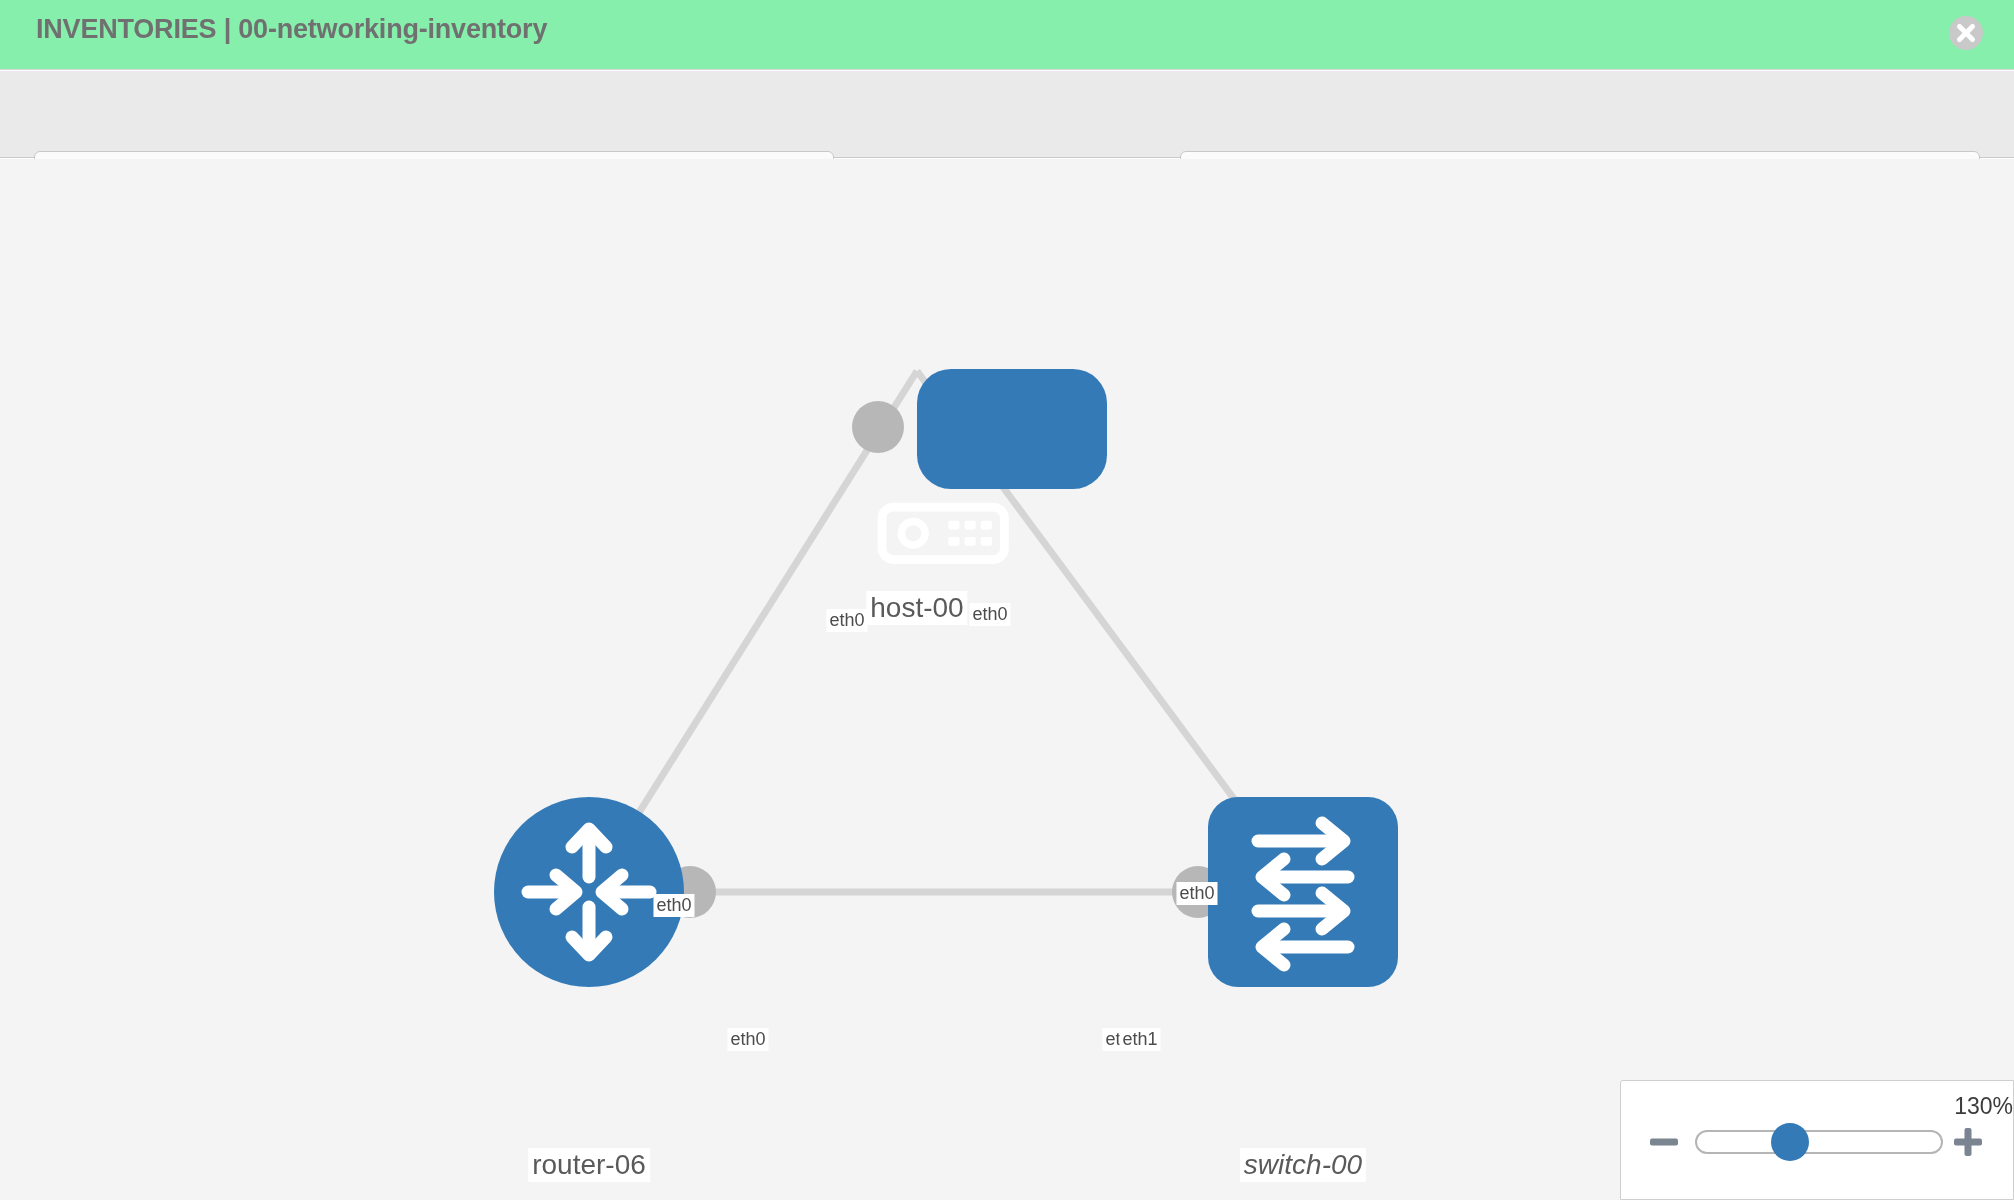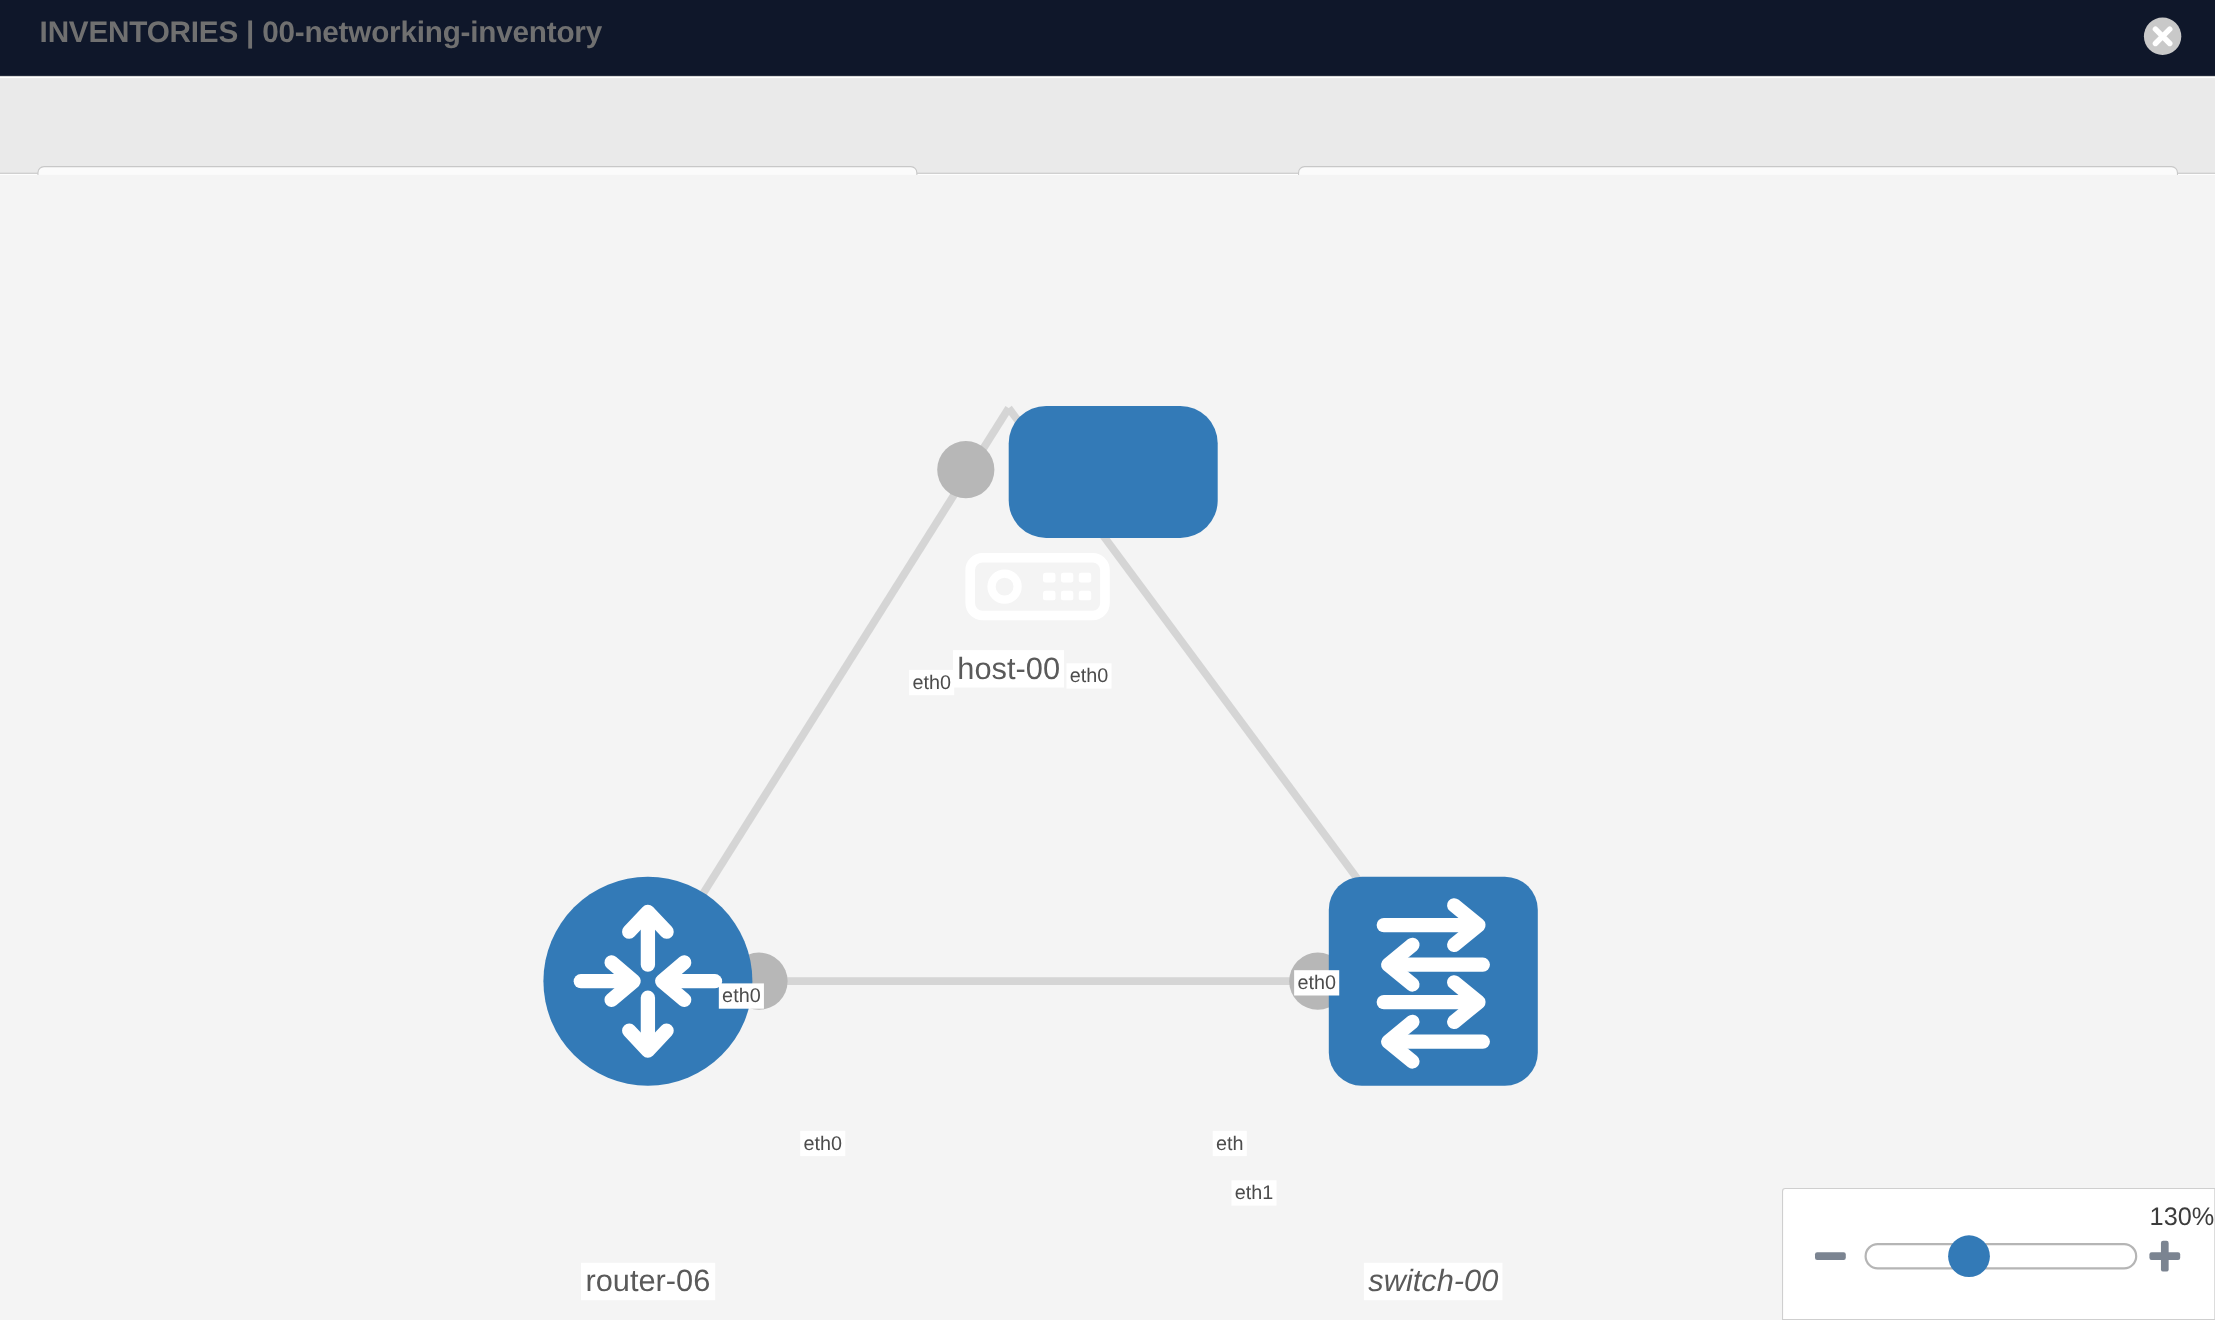--- a/index.html
+++ b/index.html
@@ -17,21 +17,21 @@
     width: 2014px;
     height: 1200px;
     background: #ffffff;
   }
 
   
   .header {
     position: absolute;
     left: 0; top: 0;
     width: 2014px; height: 70px;
-    background: #0f172a;
+    background: #86efac;
     border-bottom: 1px solid #d7d7d7;
   }
   .header-title {
     position: absolute;
     left: 36px; top: 14px;
     font-size: 27px;
     font-weight: bold;
     color: #707070;
     letter-spacing: -0.2px;
     white-space: nowrap;
@@ -283,21 +283,21 @@
     <div class="node-label" style="left:917px; top:432px;text-align:center;">host-00</div>
     <div class="node-label" style="left:589px; top:989px;">router-06</div>
     <div class="node-label" style="left:1303px; top:989px;font-style:italic;">switch-00</div>
 
     <div class="iface-label" style="left:847px; top:450px;">eth0</div>
     <div class="iface-label" style="left:990px; top:444px;">eth0</div>
     <div class="iface-label" style="left:674px; top:735px;">eth0</div>
     <div class="iface-label" style="left:1197px; top:723px;">eth0</div>
     <div class="iface-label" style="left:748px; top:869px;">eth0</div>
     <div class="iface-label" style="left:1118px; top:869px;">eth</div>
-    <div class="iface-label" style="left:1140px; top:869px;margin-top:45px;">eth1</div>
+    <div class="iface-label" style="left:1140px; top:869px;">eth1</div>
   </div>
 
   <div class="zoom-panel">
     <div class="zoom-value">130%</div>
 
     <div class="zoom-minus">
       <svg width="34" height="34" viewBox="0 0 34 34">
         <rect x="3" y="13.5" width="28" height="7" rx="2" fill="#7b8491"></rect>
       </svg>
     </div>

